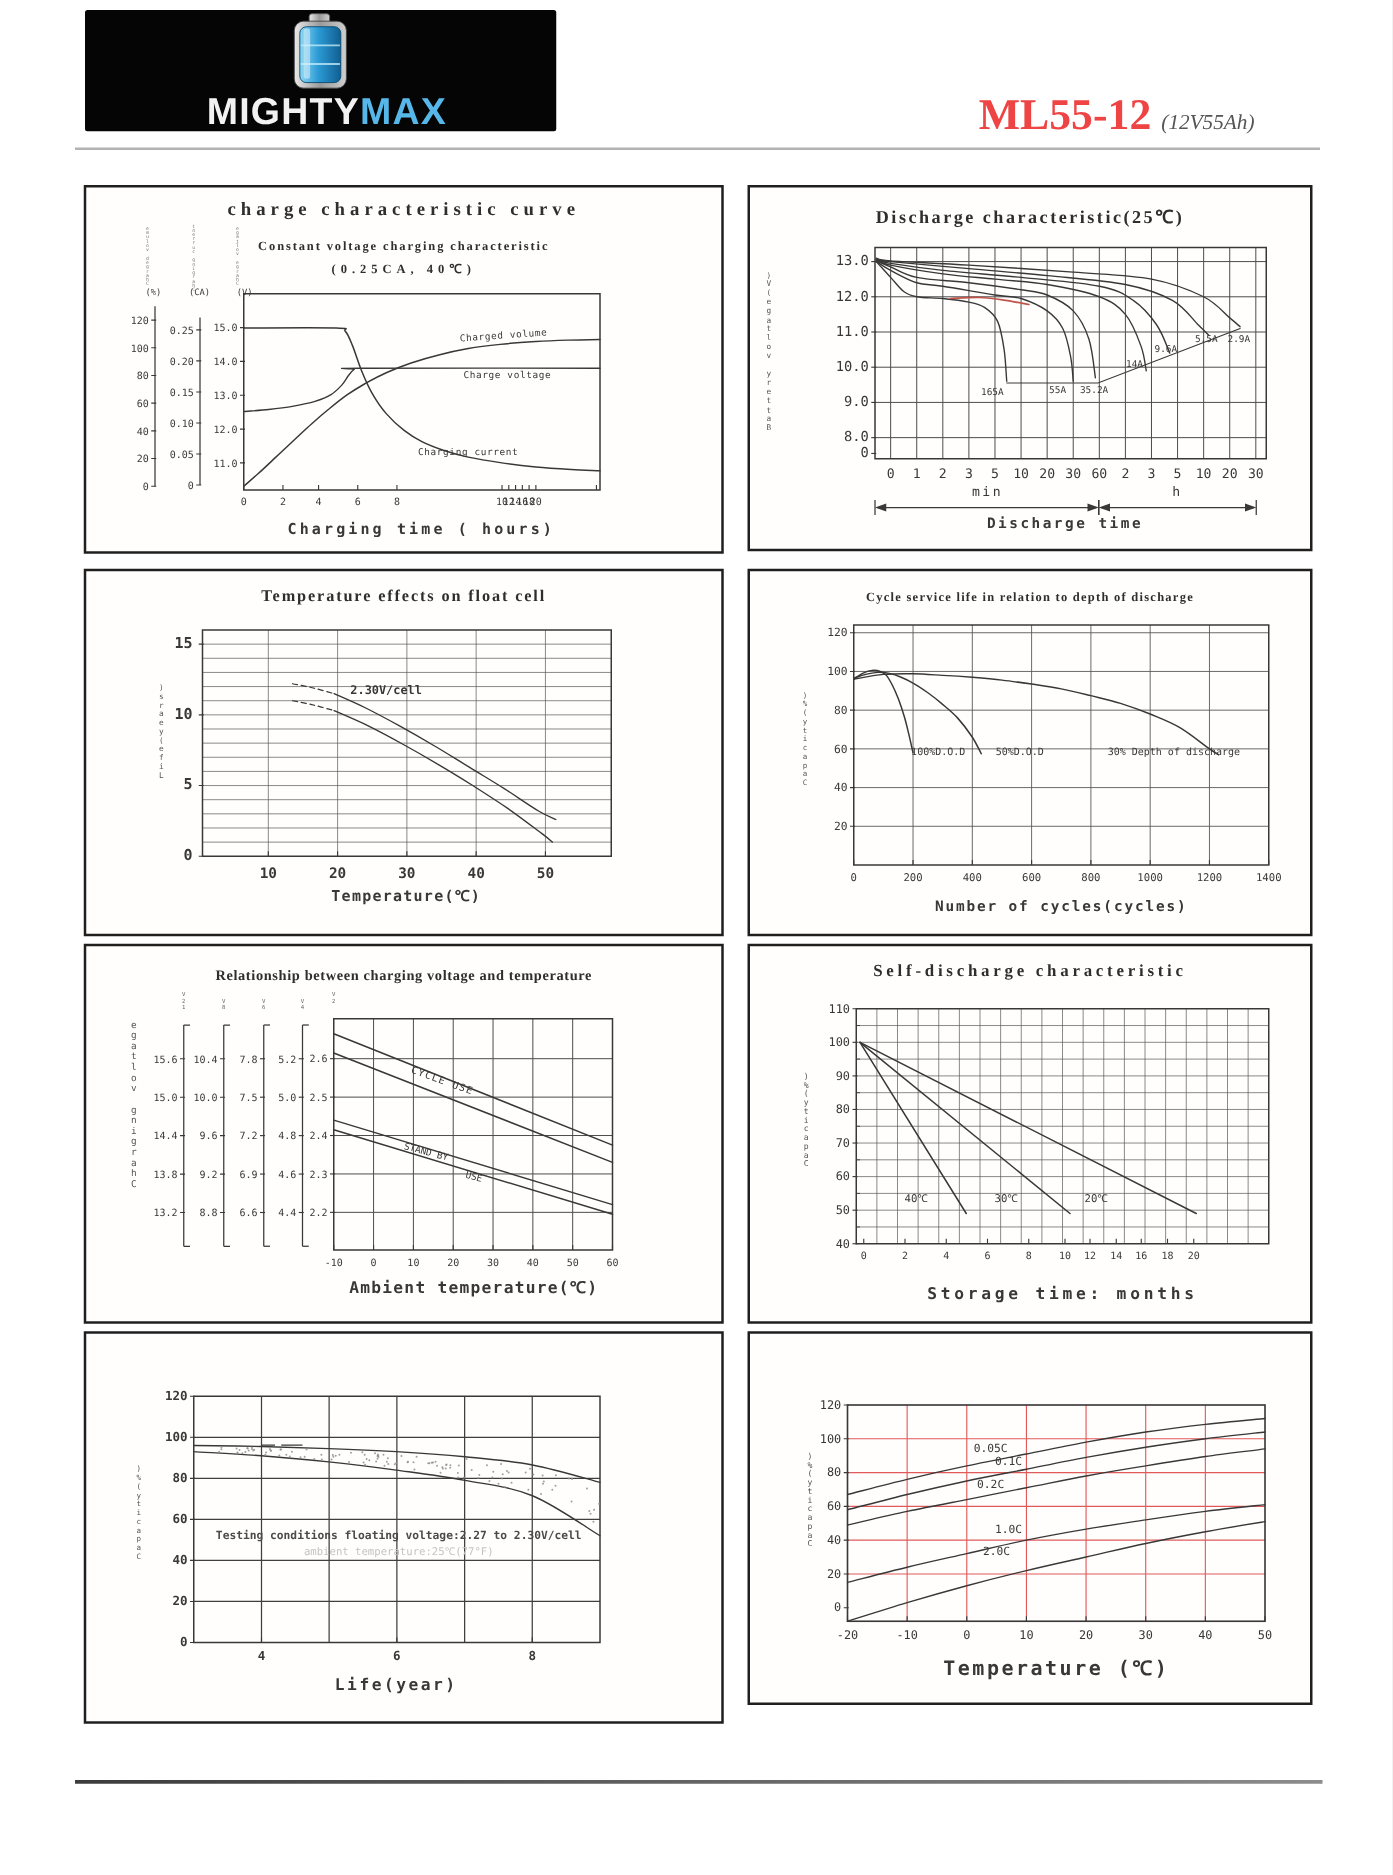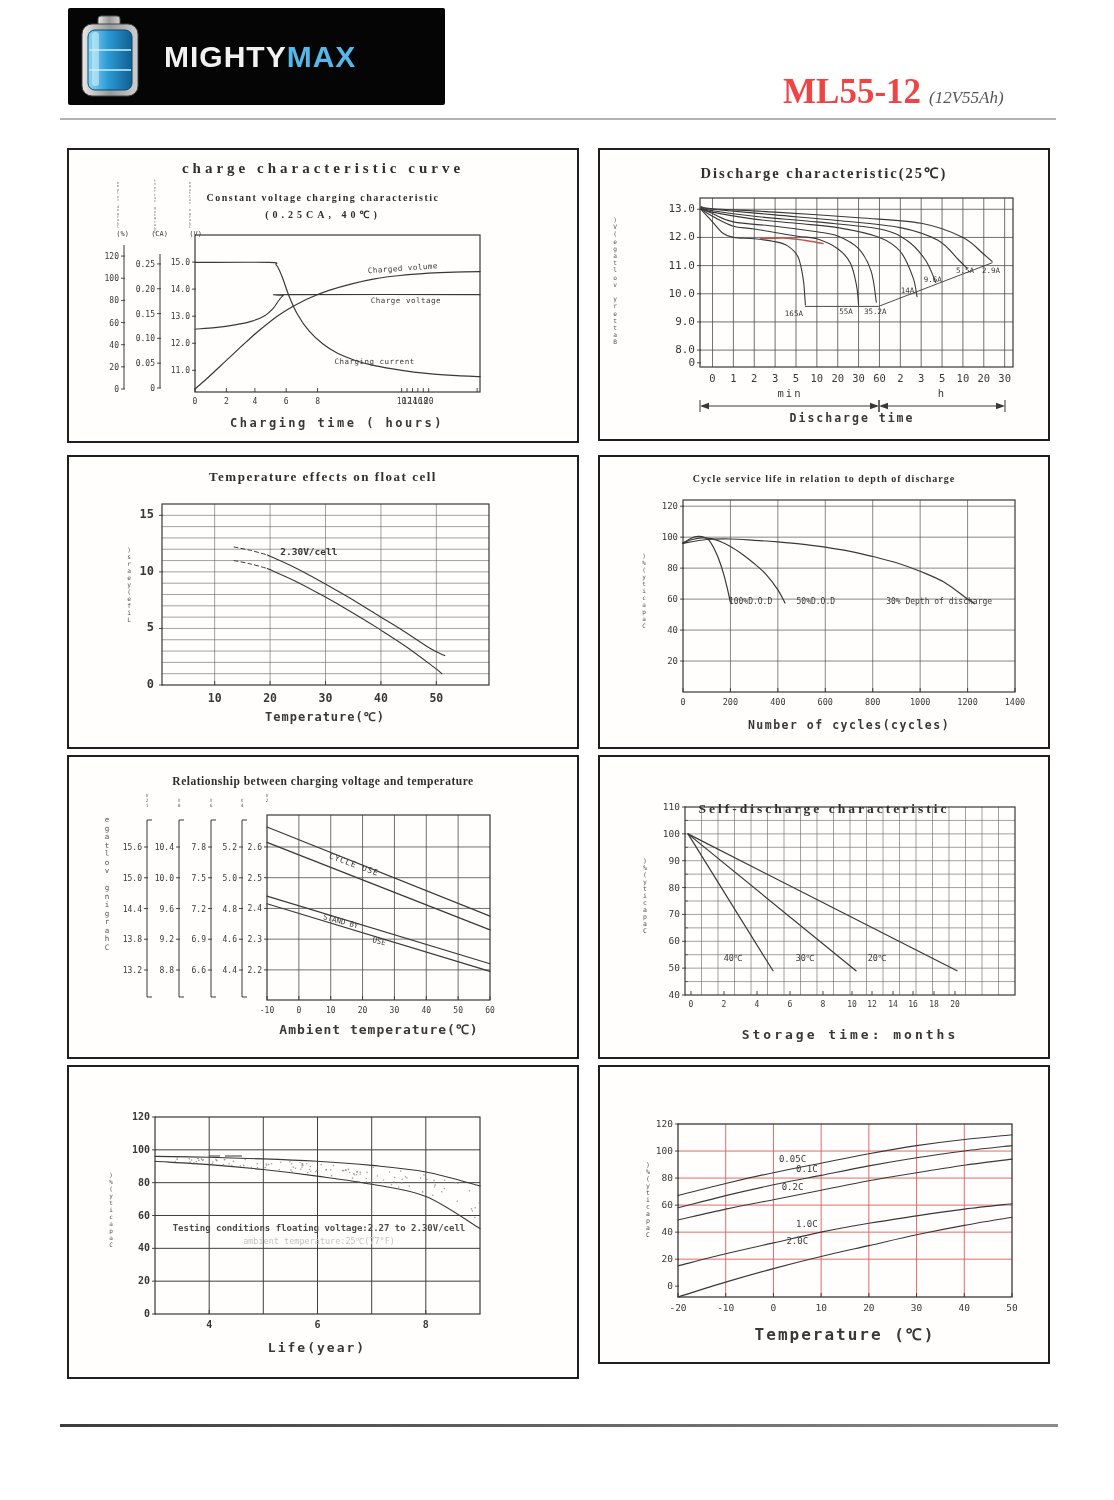--- a/index.html
+++ b/index.html
@@ -1,19 +1,19 @@
 <!DOCTYPE html>
 <html><head>
 <meta charset="utf-8">
 <style>
   html,body{margin:0;padding:0;background:#e8e8e8;}
   .page{position:relative;width:1114px;height:1500px;background:#ffffff;overflow:hidden;
         font-family:"DejaVu Sans Mono", monospace;color:#333;}
   .logo{position:absolute;left:68px;top:8px;width:377px;height:97px;background:#050505;
-        border-radius:2px;display:flex;align-items:center;}
+        border-radius:2px;display:flex;align-items:center;flex-direction:column;}
   .logo-text{margin-left:10px;line-height:1;}
   .brand1{font-family:"Liberation Sans",sans-serif;font-weight:800;font-size:30px;letter-spacing:1px;color:#f2f2f2;}
   .brand1 .max{color:#57b7e8;}
   .brand2{font-family:"Liberation Sans",sans-serif;font-weight:800;font-size:35px;letter-spacing:5px;
           color:#c9c9c9;text-shadow:0 1px 0 #777,0 -1px 0 #eee, 0 2px 3px #000;}
   .model{position:absolute;left:783px;top:72px;display:flex;align-items:baseline;gap:8px;}
   .model-name{font-family:Liberation Serif, serif;font-weight:700;font-size:35px;color:#ef4444;}
   .model-cap{font-family:"Liberation Serif",serif;font-style:italic;font-size:17px;color:#555;}
   .hr1{position:absolute;left:60px;top:118px;width:996px;height:2px;background:#b3b3b3;}
   .hr2{position:absolute;left:60px;top:1424px;width:998px;height:3px;
@@ -636,21 +636,21 @@
         <text x="45" y="169" text-anchor="middle" fill="#555" font-size="6.5" font-family="&quot;DejaVu Sans Mono&quot;, monospace">a</text>
         <text x="45" y="176" text-anchor="middle" fill="#555" font-size="6.5" font-family="&quot;DejaVu Sans Mono&quot;, monospace">C</text>
         <path d="M88.0,76.9L173.0,213.8" fill="none" stroke="#383838" stroke-width="1.2" stroke-dasharray="none" stroke-linecap="round"></path>
         <path d="M88.0,76.9L256.0,213.8" fill="none" stroke="#383838" stroke-width="1.2" stroke-dasharray="none" stroke-linecap="round"></path>
         <path d="M88.0,76.9L357.0,213.8" fill="none" stroke="#383838" stroke-width="1.2" stroke-dasharray="none" stroke-linecap="round"></path>
         <text x="133" y="204.42857142857144" text-anchor="middle" fill="#383838" font-size="8.5" font-family="&quot;DejaVu Sans Mono&quot;, monospace">40℃</text>
         <text x="205" y="204.42857142857144" text-anchor="middle" fill="#383838" font-size="8.5" font-family="&quot;DejaVu Sans Mono&quot;, monospace">30℃</text>
         <text x="277" y="204.42857142857144" text-anchor="middle" fill="#383838" font-size="8.5" font-family="&quot;DejaVu Sans Mono&quot;, monospace">20℃</text>
         <text x="250" y="282" text-anchor="middle" fill="#383838" font-size="13" font-family="&quot;DejaVu Sans Mono&quot;, monospace" font-weight="600" letter-spacing="3">Storage time: months</text>
       </svg>
-    <div class="pt" style="top:12px;font-size:13.5px;letter-spacing:3px;margin-top:32px;">Self-discharge characteristic</div>
+    <div class="pt" style="top:12px;font-size:13.5px;letter-spacing:3px;">Self-discharge characteristic</div>
   </div>
 
   <div class="panel" style="left:67px;top:1065px;width:508px;height:310px;">
     <svg viewBox="0 0 508 310" preserveAspectRatio="none">
         <line x1="140.2" y1="50" x2="140.2" y2="247" stroke="#3f3f3f" stroke-width="1"></line>
         <line x1="194.3" y1="50" x2="194.3" y2="247" stroke="#3f3f3f" stroke-width="1"></line>
         <line x1="248.5" y1="50" x2="248.5" y2="247" stroke="#3f3f3f" stroke-width="1"></line>
         <line x1="302.70000000000005" y1="50" x2="302.70000000000005" y2="247" stroke="#3f3f3f" stroke-width="1"></line>
         <line x1="356.8" y1="50" x2="356.8" y2="247" stroke="#3f3f3f" stroke-width="1"></line>
         <line x1="86" y1="214.16666666666669" x2="411" y2="214.16666666666669" stroke="#3f3f3f" stroke-width="1"></line>

